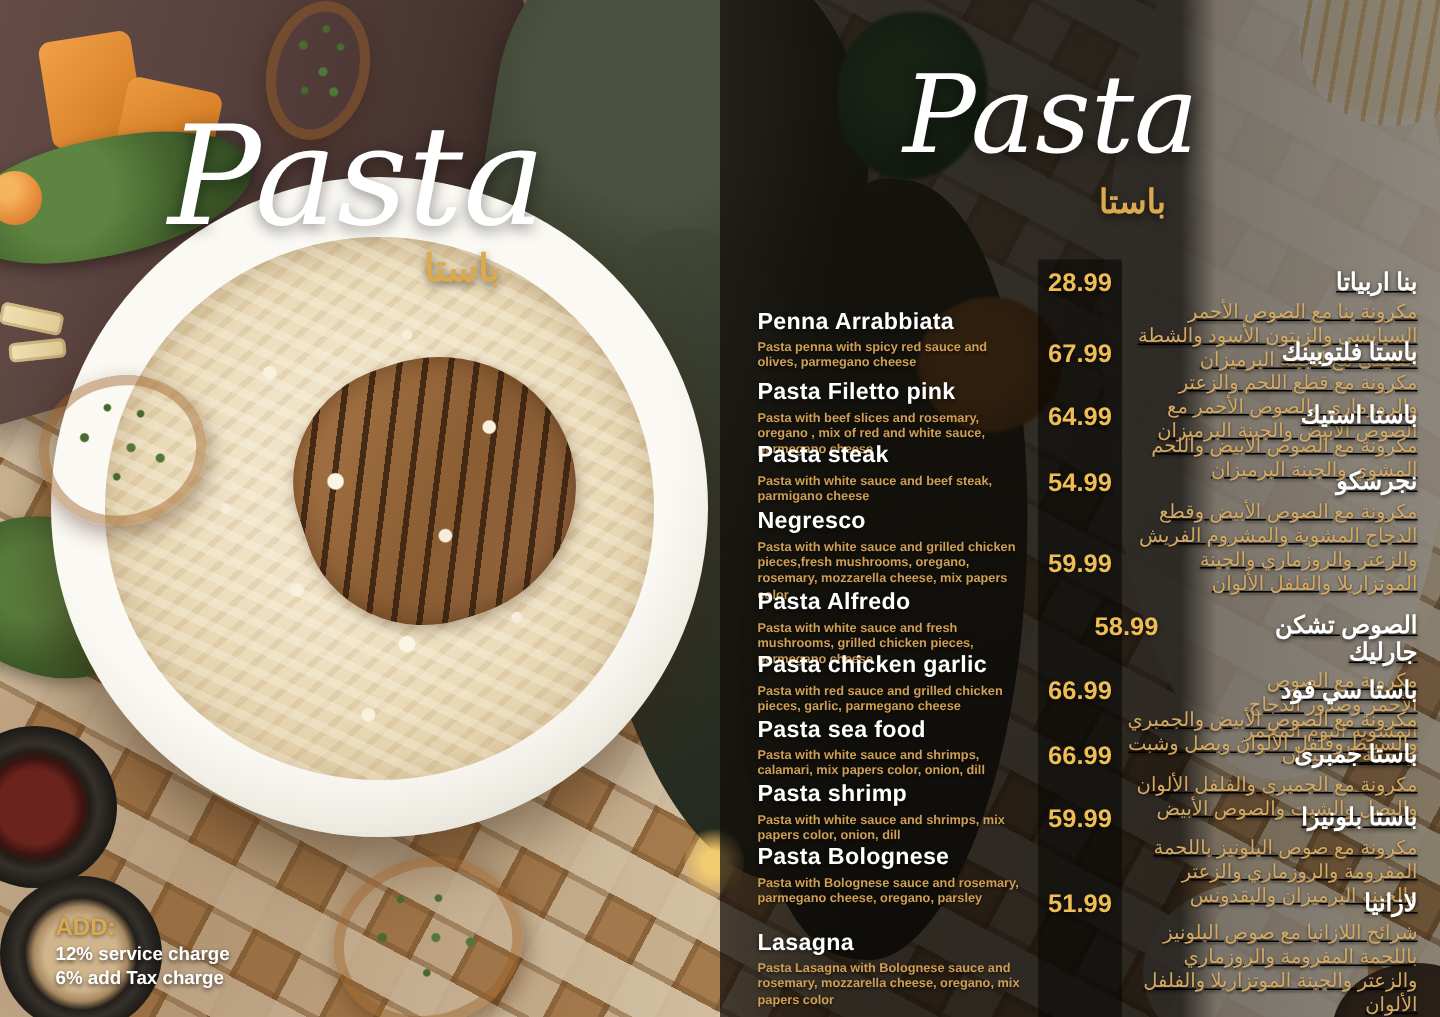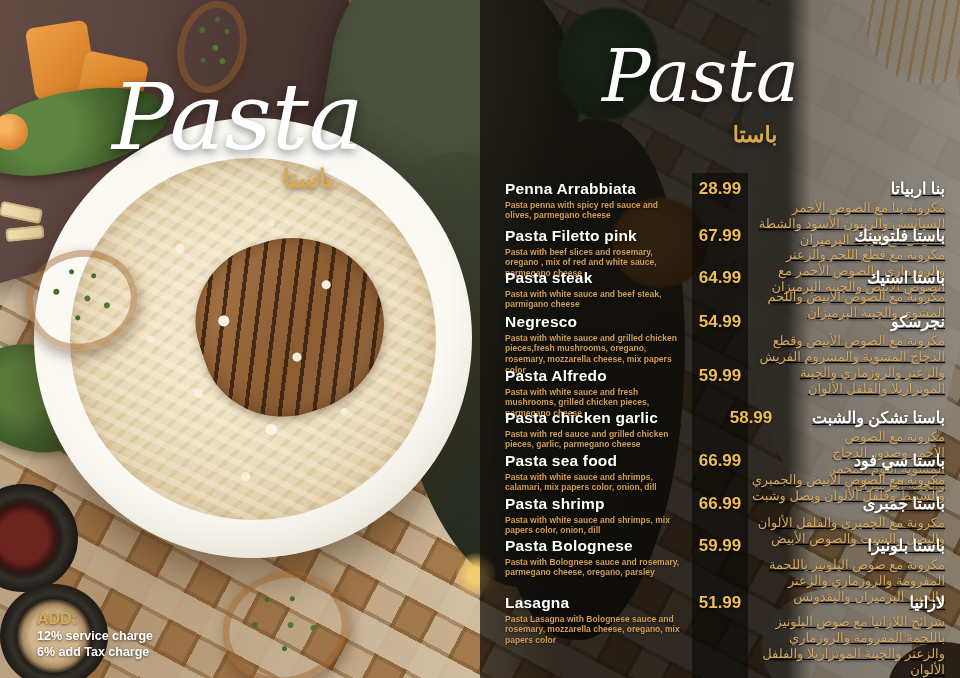--- a/index.html
+++ b/index.html
@@ -115,21 +115,21 @@
   
   #menu-list{left:480px;top:0;width:480px;height:678px;}
   .m-row{position:absolute;left:0;width:480px;display:grid;grid-template-columns:212px 56px 1fr;}
   .m-row:nth-child(1){top:180px;} .m-row:nth-child(2){top:227px;}
   .m-row:nth-child(3){top:269px;} .m-row:nth-child(4){top:313px;}
   .m-row:nth-child(5){top:367px;} .m-row:nth-child(6){top:409px;gap:31px;}
   .m-row:nth-child(7){top:452px;} .m-row:nth-child(8){top:495px;}
   .m-row:nth-child(9){top:537px;} .m-row:nth-child(10){top:594px;}
   .en{padding-left:25px;}
   .en-name{color:#fff;font-size:15.5px;font-weight:bold;line-height:1.15;letter-spacing:.2px;
-    text-shadow:0 1px 3px rgba(0,0,0,.6);}
+    text-shadow:0 1px 3px rgba(0,0,0,.6);margin-top:26px;}
   .en-desc{color:#cf9e55;font-size:8.5px;font-weight:bold;line-height:1.25;max-width:180px;margin-top:2px;
     text-shadow:0 1px 2px rgba(0,0,0,.6);}
   .price{color:#eebd55;font-size:17px;font-weight:bold;text-align:center;line-height:1.1;
     text-shadow:0 1px 3px rgba(0,0,0,.5);}
   .ar{padding-right:15px;direction:rtl;text-decoration:underline;}
   .ar-name{color:#fff;font-size:16px;font-weight:bold;line-height:1.1;text-shadow:0 1px 3px rgba(0,0,0,.65);}
   .ar-desc{color:#d4a963;font-size:13px;line-height:1.25;margin-top:2px;text-shadow:0 1px 2px rgba(0,0,0,.6);}
   
   .footer-note{left:37px;top:610px;}
   .add-label{color:#dba94e;font-size:16px;font-weight:bold;text-shadow:0 1px 3px rgba(0,0,0,.6);}
@@ -233,21 +233,21 @@
         </div>
         <div class="price">59.99</div>
       </div>
       <div class="m-row">
         <div class="en">
           <div class="en-name">Pasta chicken garlic</div>
           <div class="en-desc">Pasta with red sauce and grilled chicken pieces, garlic, parmegano cheese</div>
         </div>
         <div class="price">58.99</div>
         <div class="ar">
-          <div class="ar-name">باستا تشكن والشبت</div>
+          <div class="ar-name">الصوص تشكن جارليك</div>
           <div class="ar-desc">مكرونة مع الصوص الأحمر وصدور الدجاج المشوية الثوم المحمر والجبنة البرميزان</div>
         </div>
       </div>
       <div class="m-row">
         <div class="en">
           <div class="en-name">Pasta sea food</div>
           <div class="en-desc">Pasta with white sauce and shrimps, calamari, mix papers color, onion, dill</div>
         </div>
         <div class="price">66.99</div>
         <div class="ar">

